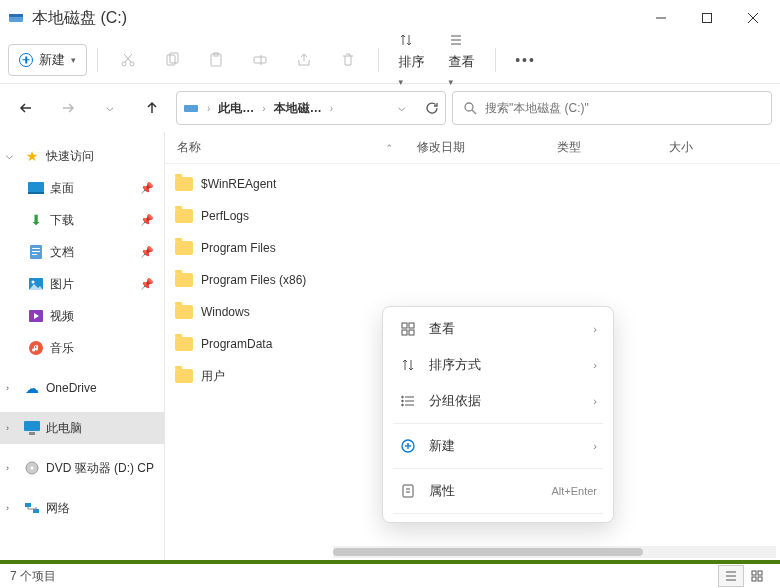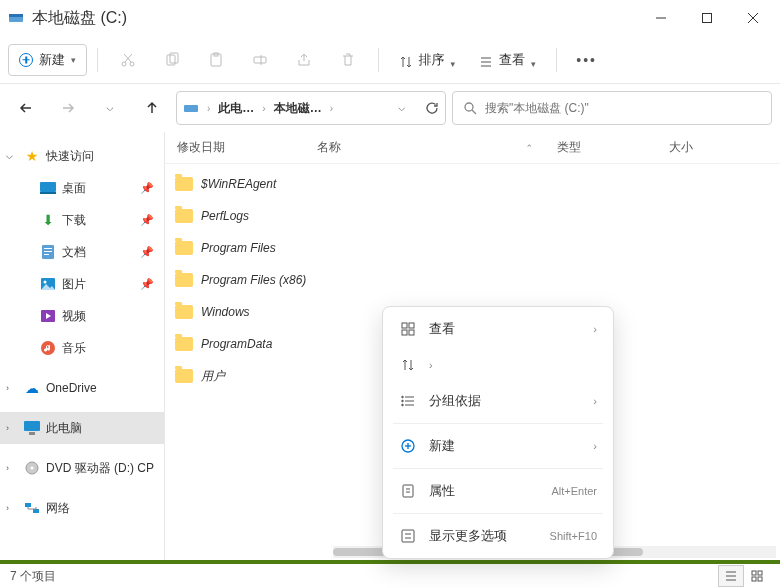--- a/index.html
+++ b/index.html
@@ -12,53 +12,53 @@
     .win-btn { width: 46px; height: 32px; display: flex; align-items: center; justify-content: center; color: #333; }
     
     .toolbar { height: 48px; display: flex; align-items: center; padding: 0 8px; gap: 4px; border-bottom: 1px solid #e8e8e8; }
     .new-btn { display: flex; align-items: center; gap: 6px; padding: 6px 10px; border: 1px solid #d0d0d0; border-radius: 4px; font-size: 13px; }
     .new-btn-icon { width: 14px; height: 14px; border: 1.5px solid #0078d4; border-radius: 50%; position: relative; }
     .new-btn-icon::before { content:""; position:absolute; left:50%; top:50%; width:7px; height:1.5px; background:#0078d4; transform:translate(-50%,-50%); }
     .new-btn-icon::after { content:""; position:absolute; left:50%; top:50%; width:1.5px; height:7px; background:#0078d4; transform:translate(-50%,-50%); }
     .tb-sep { width: 1px; height: 24px; background: #e0e0e0; margin: 0 6px; }
     .tb-icon { width: 40px; height: 36px; display: flex; align-items: center; justify-content: center; color: #777; border-radius: 4px; }
     .tb-icon.disabled { color: #bbb; }
-    .tb-text-btn { display: flex; align-items: flex-end; gap: 6px; padding: 6px 10px; font-size: 13px; border-radius: 4px; }
+    .tb-text-btn { display: flex; align-items: flex-start; gap: 6px; padding: 6px 10px; font-size: 13px; border-radius: 4px; flex-direction: column; }
     .chev-down { font-size: 9px; color: #666; }
     
     .navbar { height: 48px; display: flex; align-items: center; padding: 6px 8px; gap: 6px; }
     .nav-btn { width: 36px; height: 36px; display: flex; align-items: center; justify-content: center; color: #333; border-radius: 4px; }
     .nav-btn.disabled { color: #bbb; }
     .address-bar { flex: 0 0 270px; height: 34px; border: 1px solid #d0d0d0; border-radius: 4px; display: flex; align-items: center; padding: 0 6px; gap: 6px; }
     .crumb { display: flex; align-items: center; gap: 4px; font-size: 12px; font-weight: bold; }
     .crumb-sep { color: #999; font-size: 10px; margin: 0 2px; }
     .addr-spacer { flex: 1; }
     .search-bar { flex: 1; height: 34px; border: 1px solid #d0d0d0; border-radius: 4px; display: flex; align-items: center; padding: 0 10px; gap: 8px; color: #888; }
     .search-bar input { border: none; outline: none; flex: 1; font-size: 12px; color: #333; background: transparent; }
     
     .body { display: flex; height: calc(588px - 36px - 48px - 48px - 28px); position: relative; }
     
     .sidebar { width: 165px; border-right: 1px solid #e8e8e8; padding: 8px 0; overflow: hidden; }
     .side-item { display: flex; align-items: center; height: 32px; padding: 0 8px; gap: 6px; font-size: 12px; white-space: nowrap; }
-    .side-item.level1 { padding-left: 40px; position: relative; }
+    .side-item.level1 { padding-left: 28px; position: relative; }
     .side-item.level0 { padding-left: 6px; }
     .side-item.selected { background: #e5e5e5; }
     .side-chev { width: 12px; color: #555; font-size: 9px; }
     .side-icon { width: 16px; height: 16px; display: flex; align-items: center; justify-content: center; font-size: 14px; }
     .pin { position: absolute; right: 10px; color: #888; font-size: 11px; }
     
     .main { flex: 1; display: flex; flex-direction: column; position: relative; }
     .columns { height: 32px; display: flex; align-items: center; border-bottom: 1px solid #f0f0f0; font-size: 12px; color: #555; }
     .col { padding: 0 12px; }
     .col-name { flex: 0 0 240px; display:flex; align-items:center; justify-content:space-between; }
     .col-date { flex: 0 0 140px; }
     .col-type { flex: 0 0 90px; }
     .col-size { flex: 0 0 70px; text-align: right; }
     
-    .filelist { flex: 1; overflow: auto; padding: 4px 0; font-style: italic; }
+    .filelist { flex: 1; overflow: auto; padding: 4px 0; }
     .file-row { height: 32px; display: flex; align-items: center; padding: 0 10px; gap: 8px; font-size: 12px; }
     .folder-icon { width: 18px; height: 14px; background: #ffd768; border-radius: 2px; position: relative; }
     .folder-icon::before { content:""; position:absolute; top:-3px; left:0; width:7px; height:3px; background:#ffd768; border-radius: 1px 1px 0 0; }
     
     .context-menu { position: absolute; left: 382px; top: 174px; width: 232px; background: #fff; border: 1px solid #ddd; border-radius: 8px; box-shadow: 0 8px 24px rgba(0,0,0,.15); padding: 4px; z-index: 100; }
     .ctx-item { height: 36px; display: flex; align-items: center; padding: 0 12px; gap: 12px; font-size: 13px; border-radius: 4px; }
     .ctx-icon { width: 18px; display: flex; align-items: center; justify-content: center; color: #555; }
     .ctx-label { flex: 1; }
     .ctx-right { color: #888; font-size: 11px; }
     .ctx-sep { height: 1px; background: #eee; margin: 4px 6px; }
@@ -322,25 +322,25 @@
             <rect x="9" y="7" width="6" height="4" fill="#1e90d2"></rect>
             <path d="M4 5 v2 h8 v-2" stroke="#888" fill="none"></path>
           </svg>
         </span>
       <span>网络</span>
     </div>
   </div>
 
   <div class="main">
     <div class="columns">
-      <div class="col col-date">修改日期</div>
       <div class="col col-name">
           <span>名称</span>
           <span style="font-size:9px;color:#888">⌃</span>
         </div>
+      <div class="col col-date">修改日期</div>
       <div class="col col-type">类型</div>
       <div class="col col-size">大小</div>
     </div>
     <div class="filelist" id="filelist">
         <div class="file-row">
           <span class="folder-icon"></span>
           <span>$WinREAgent</span>
         </div>
         <div class="file-row">
           <span class="folder-icon"></span>
@@ -384,20 +384,21 @@
         </span>
       <span class="ctx-label">查看</span>
       <span class="ctx-right">›</span>
     </div>
     <div class="ctx-item">
       <span class="ctx-icon">
           <svg width="14" height="14" viewBox="0 0 14 14" stroke="#555" fill="none">
             <path d="M4 2 v10 M2 4 l2-2 l2 2 M10 12 v-10 M8 10 l2 2 l2-2"></path>
           </svg>
         </span>
+      <span class="ctx-label">排序方式</span>
       <span class="ctx-right">›</span>
     </div>
     <div class="ctx-item">
       <span class="ctx-icon">
           <svg width="14" height="14" viewBox="0 0 14 14" stroke="#555" fill="none">
             <line x1="4" y1="3" x2="13" y2="3"></line>
             <line x1="4" y1="7" x2="13" y2="7"></line>
             <line x1="4" y1="11" x2="13" y2="11"></line>
             <circle cx="1.5" cy="3" r=".8" fill="#555"></circle>
             <circle cx="1.5" cy="7" r=".8" fill="#555"></circle>
@@ -425,31 +426,20 @@
           <svg width="14" height="14" viewBox="0 0 14 14" stroke="#555" fill="none">
             <rect x="2" y="1" width="10" height="12" rx="1"></rect>
             <line x1="5" y1="5" x2="9" y2="5"></line>
             <line x1="5" y1="8" x2="9" y2="8"></line>
           </svg>
         </span>
       <span class="ctx-label">属性</span>
       <span class="ctx-right">Alt+Enter</span>
     </div>
     <div class="ctx-sep"></div>
-    <div class="ctx-item">
-      <span class="ctx-icon">
-          <svg width="14" height="14" viewBox="0 0 14 14" stroke="#555" fill="none">
-            <rect x="1" y="1" width="12" height="12" rx="1"></rect>
-            <line x1="4" y1="5" x2="10" y2="5"></line>
-            <line x1="4" y1="9" x2="10" y2="9"></line>
-          </svg>
-        </span>
-      <span class="ctx-label">显示更多选项</span>
-      <span class="ctx-right">Shift+F10</span>
-    </div>
   </div>
 </div>
 
 <div class="statusbar">
   <span>7 个项目</span>
   <span class="sp"></span>
   <div class="view-toggle active">
       <svg width="12" height="12" viewBox="0 0 12 12" stroke="#555">
         <line x1="1" y1="2" x2="11" y2="2"></line>
         <line x1="1" y1="6" x2="11" y2="6"></line>

